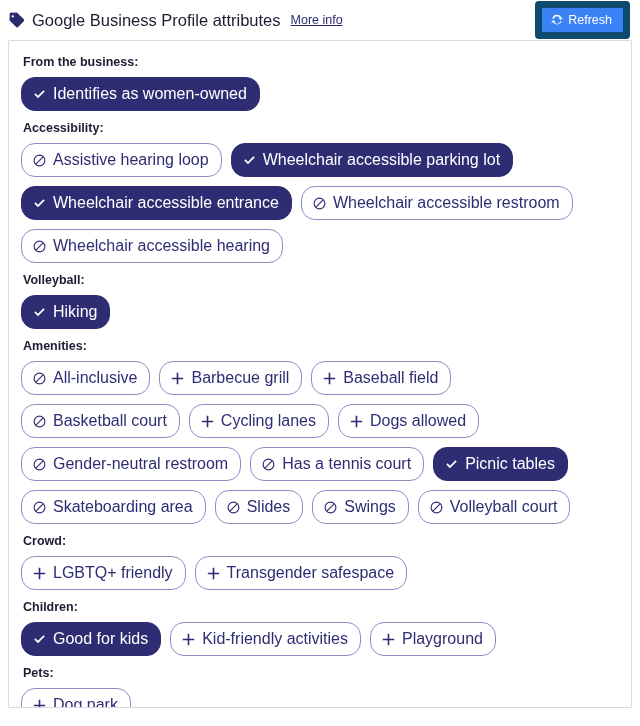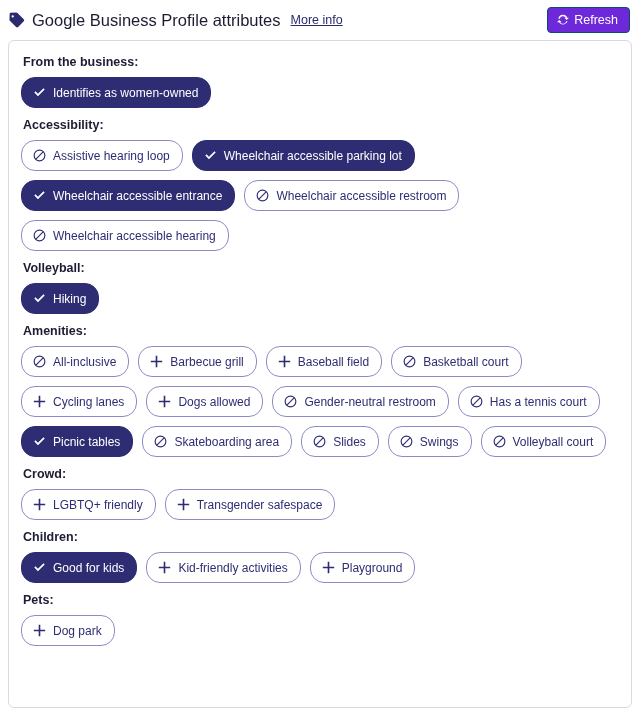--- a/index.html
+++ b/index.html
@@ -47,44 +47,44 @@
   .more-info {
     margin-left: 10px;
     font-size: 12.5px;
     color: #2b2a6e;
     text-decoration: underline;
     cursor: pointer;
     white-space: nowrap;
   }
   .spacer { flex: 1 1 auto; }
   .refresh-btn {
-    background: #6d28d9;
+    background: #3b82f6;
     color: #ffffff;
-    border: 1px solid #0c4a6e;
+    border: 7px solid #0c4a6e;
     border-radius: 4px;
     font-size: 12.5px;
     padding: 6px 11px 6px 9px;
     display: inline-flex;
     align-items: center;
     gap: 5px;
     cursor: pointer;
     line-height: 1;
     white-space: nowrap;
   }
   .refresh-btn .refresh-icon {
     display: inline-block;
     width: 12px;
     height: 12px;
   }
 
   
   .card {
     margin: 0 8px 8px 8px;
     border: 1px solid #d9d9e3;
-    border-radius: 6px;
+    border-radius: 1px;
     background: #ffffff;
     box-sizing: border-box;
     padding: 12px 12px 14px 12px;
     height: 668px;
     overflow: hidden;
   }
   .group {
     margin-bottom: 4px;
   }
   .group-title {
@@ -98,21 +98,21 @@
     display: flex;
     flex-wrap: wrap;
     gap: 9px 9px;
     margin-bottom: 10px;
   }
   .chip {
     display: inline-flex;
     align-items: center;
     gap: 7px;
     border-radius: 14px;
-    font-size: 12px;
+    font-size: 16px;
     line-height: 1;
     padding: 8px 12px 8px 11px;
     box-sizing: border-box;
     cursor: pointer;
     white-space: nowrap;
     border: 1px solid #3c3c8c;
     user-select: none;
   }
   .chip.on {
     background: #2e2d73;

